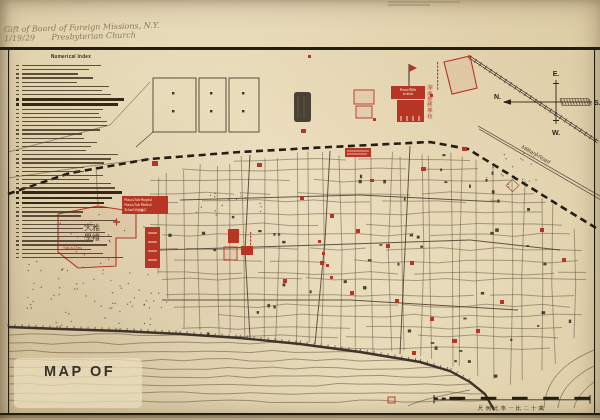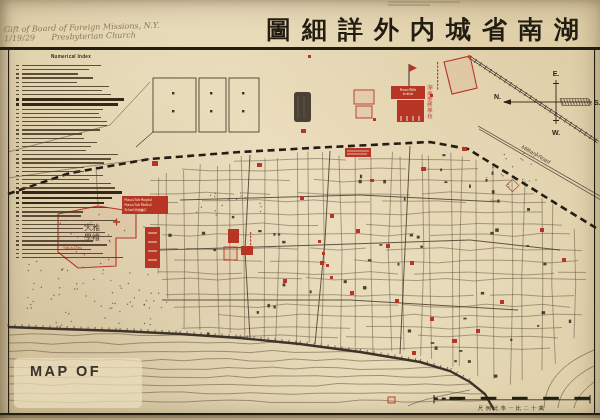--- a/index.html
+++ b/index.html
@@ -23,21 +23,21 @@
   .legend{left:12px;top:54px;width:118px;}
   .legend-title{display:block;width:236px;text-align:center;
     font:700 9.2px "Liberation Sans", sans-serif;color:#33281a;
     transform:scale(.5);transform-origin:0 0;letter-spacing:.6px;}
   .legend-rows{margin-top:1px;padding-left:10px;}
   .lrow{position:relative;height:1.3px;background:#4a3b28;margin:0 0 2.85px 0;opacity:.88;}
   .lrow i{position:absolute;left:-6px;top:0;width:3px;height:100%;background:inherit;}
   .lrow.bold{height:2.4px;background:#352817;opacity:1;}
   .corner-patch{left:14px;top:358px;width:128px;height:50px;border-radius:5px;
     background:rgba(235,223,190,.72);}
-  .corner-label{left:12px;top:362px;color:#3a342b;font:600 14.5px "Liberation Sans", sans-serif;
+  .corner-label{left:26px;top:362px;color:#3a342b;font:600 14.5px "Liberation Sans", sans-serif;
     letter-spacing:2.5px;line-height:19px;white-space:nowrap;}
   .corner-label .cl1{margin-left:18px;}
   svg text{font-family:"Liberation Sans", sans-serif;}
 </style>
 </head>
 <body>
 
 <div class="stage">
 
   <svg class="abs" style="left:0;top:0" width="600" height="420" viewBox="0 0 600 420">
@@ -621,21 +621,20 @@
       <span>1/19/29</span>
       <span class="hw2-name">Presbyterian Church</span>
     </div>
   </div>
 
   <div class="abs stamp">
       <i></i>
       <i></i>
     </div>
 
-  <div class="abs map-title">圖細詳外内城省南湖</div>
 
   <div class="abs legend">
     <span class="legend-title">Numerical Index</span>
     <div class="legend-rows" id="legend-rows">
         <div class="lrow" style="width: 78.9072px;">
           <i></i>
         </div>
         <div class="lrow" style="width: 66.63px;">
           <i></i>
         </div>

